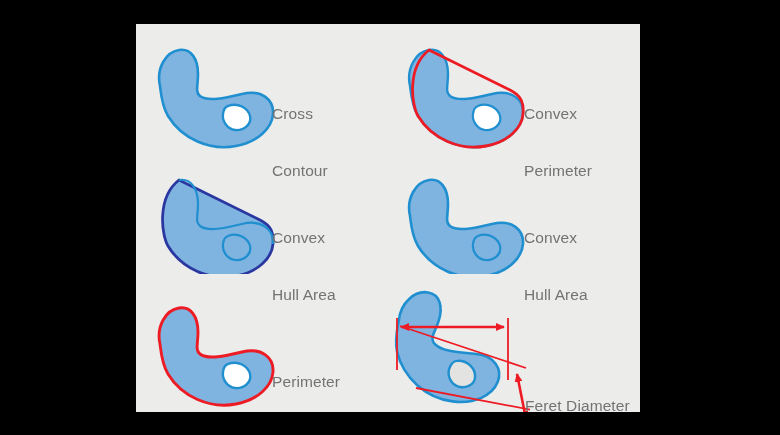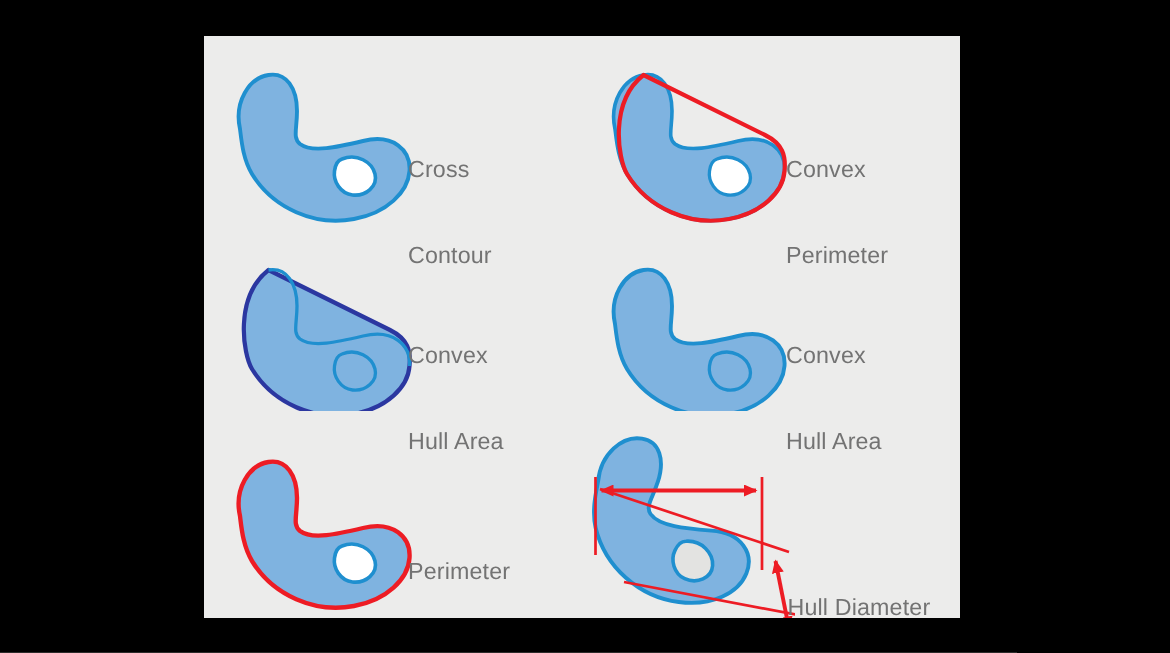--- a/index.html
+++ b/index.html
@@ -189,17 +189,17 @@
       <line x1="36" y1="100" x2="152" y2="122" stroke="#ed1c24" stroke-width="1.8"></line>
 
       <line x1="17" y1="30" x2="17" y2="82" stroke="#ed1c24" stroke-width="1.8"></line>
       <line x1="128" y1="30" x2="128" y2="92" stroke="#ed1c24" stroke-width="1.8"></line>
 
       <line x1="21" y1="39" x2="124" y2="39" stroke="#ed1c24" stroke-width="2.6" marker-start="url(#arrL)" marker-end="url(#arrR)"></line>
 
       <line x1="137" y1="86" x2="146" y2="131" stroke="#ed1c24" stroke-width="2.6" marker-start="url(#arrL)" marker-end="url(#arrR)"></line>
     </svg>
     <div class="label" style="left:389px; top:334px;">
-      <div>Hull Diameter</div>
+      <div>Feret Diameter</div>
     </div>
 
   </div>
 </div>
 
 </body></html>

